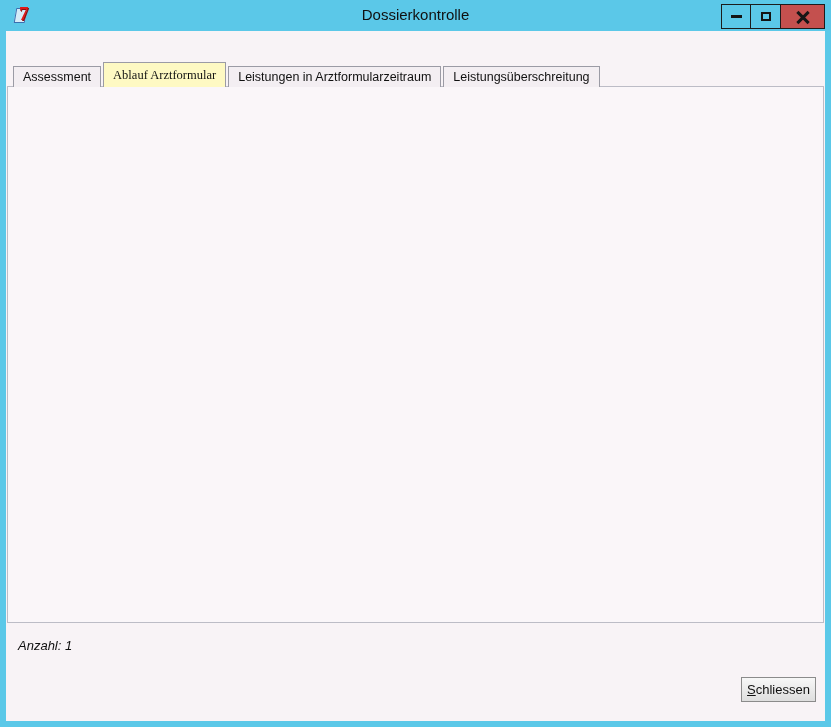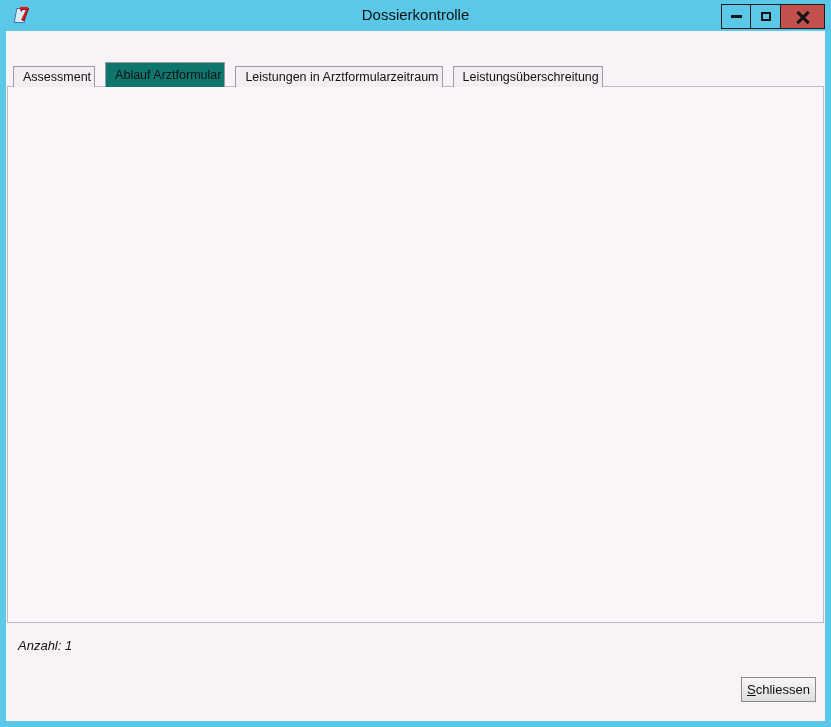--- a/index.html
+++ b/index.html
@@ -19,22 +19,22 @@
   .glyph-max{width:10px;height:9px;border:2px solid #141414;background:transparent;}
   .glyph-x{position:relative;width:14px;height:14px;}
   .glyph-x:before,.glyph-x:after{content:"";position:absolute;left:-1px;top:6px;width:16px;height:3px;background:#161616;}
   .glyph-x:before{transform:rotate(45deg);}
   .glyph-x:after{transform:rotate(-45deg);}
   
   .content{position:absolute;left:6px;top:31px;width:819px;height:690px;background:#f8f3f6;}
   label,.lbl{font-size:13px;color:#101010;}
   
   .tabstrip{position:absolute;left:13px;top:62px;height:25px;display:flex;align-items:flex-end;z-index:3;}
-  .tab{height:21px;margin-right:10px;padding:3px 3px 0 9px;background:#f3eef2;border:1px solid #9b9ba5;border-bottom:none;font-size:12.5px;color:#111;white-space:nowrap;}
-  .tab.active{height:25px;padding-top:5px;background:#0f766e;position:relative;z-index:4;}
+  .tab{height:21px;margin-right:2px;padding:3px 9px 0 9px;background:#f3eef2;border:1px solid #9b9ba5;border-bottom:none;font-size:12.5px;color:#111;white-space:nowrap;}
+  .tab.active{height:25px;padding-top:5px;background:#fef9c3;position:relative;z-index:4;font-family:Liberation Serif, serif;}
   .panel{position:absolute;left:7px;top:86px;width:817px;height:537px;background:#faf6f9;border:1px solid #bcbcc6;z-index:1;}
   
   .combo{position:absolute;height:22px;background:#fff;border:1px solid #7f9db9;display:flex;align-items:center;padding-left:6px;font-size:13px;color:#101010;}
   .combo .arrow{position:absolute;right:6px;top:9px;width:0;height:0;border-left:4px solid transparent;border-right:4px solid transparent;border-top:5px solid #2a2a2a;}
   
   .btn{position:absolute;display:flex;align-items:center;justify-content:center;gap:5px;background:linear-gradient(#f7f7f7,#dedede);border:1px solid #8b8b8b;font-size:13px;color:#101010;cursor:default;}
   
   .radio-row{position:absolute;display:flex;align-items:center;gap:6px;height:16px;}
   .radio{width:13px;height:13px;border-radius:50%;border:1px solid #707070;background:#fff;position:relative;flex:none;}
   .radio.checked:after{content:"";position:absolute;left:3px;top:3px;width:5px;height:5px;border-radius:50%;background:#1d1d1d;}

